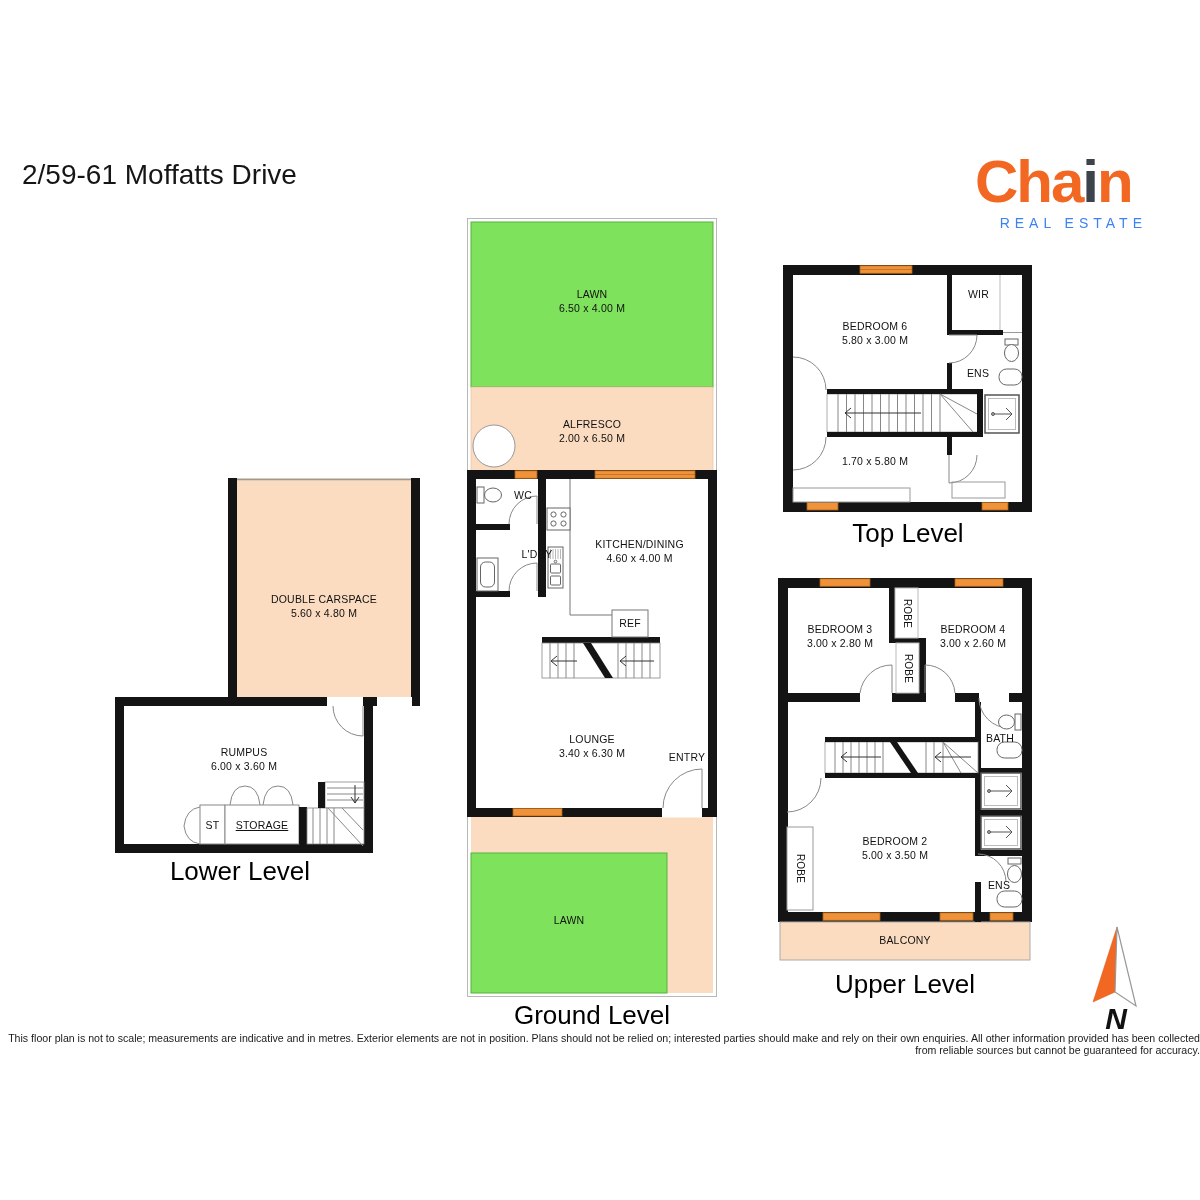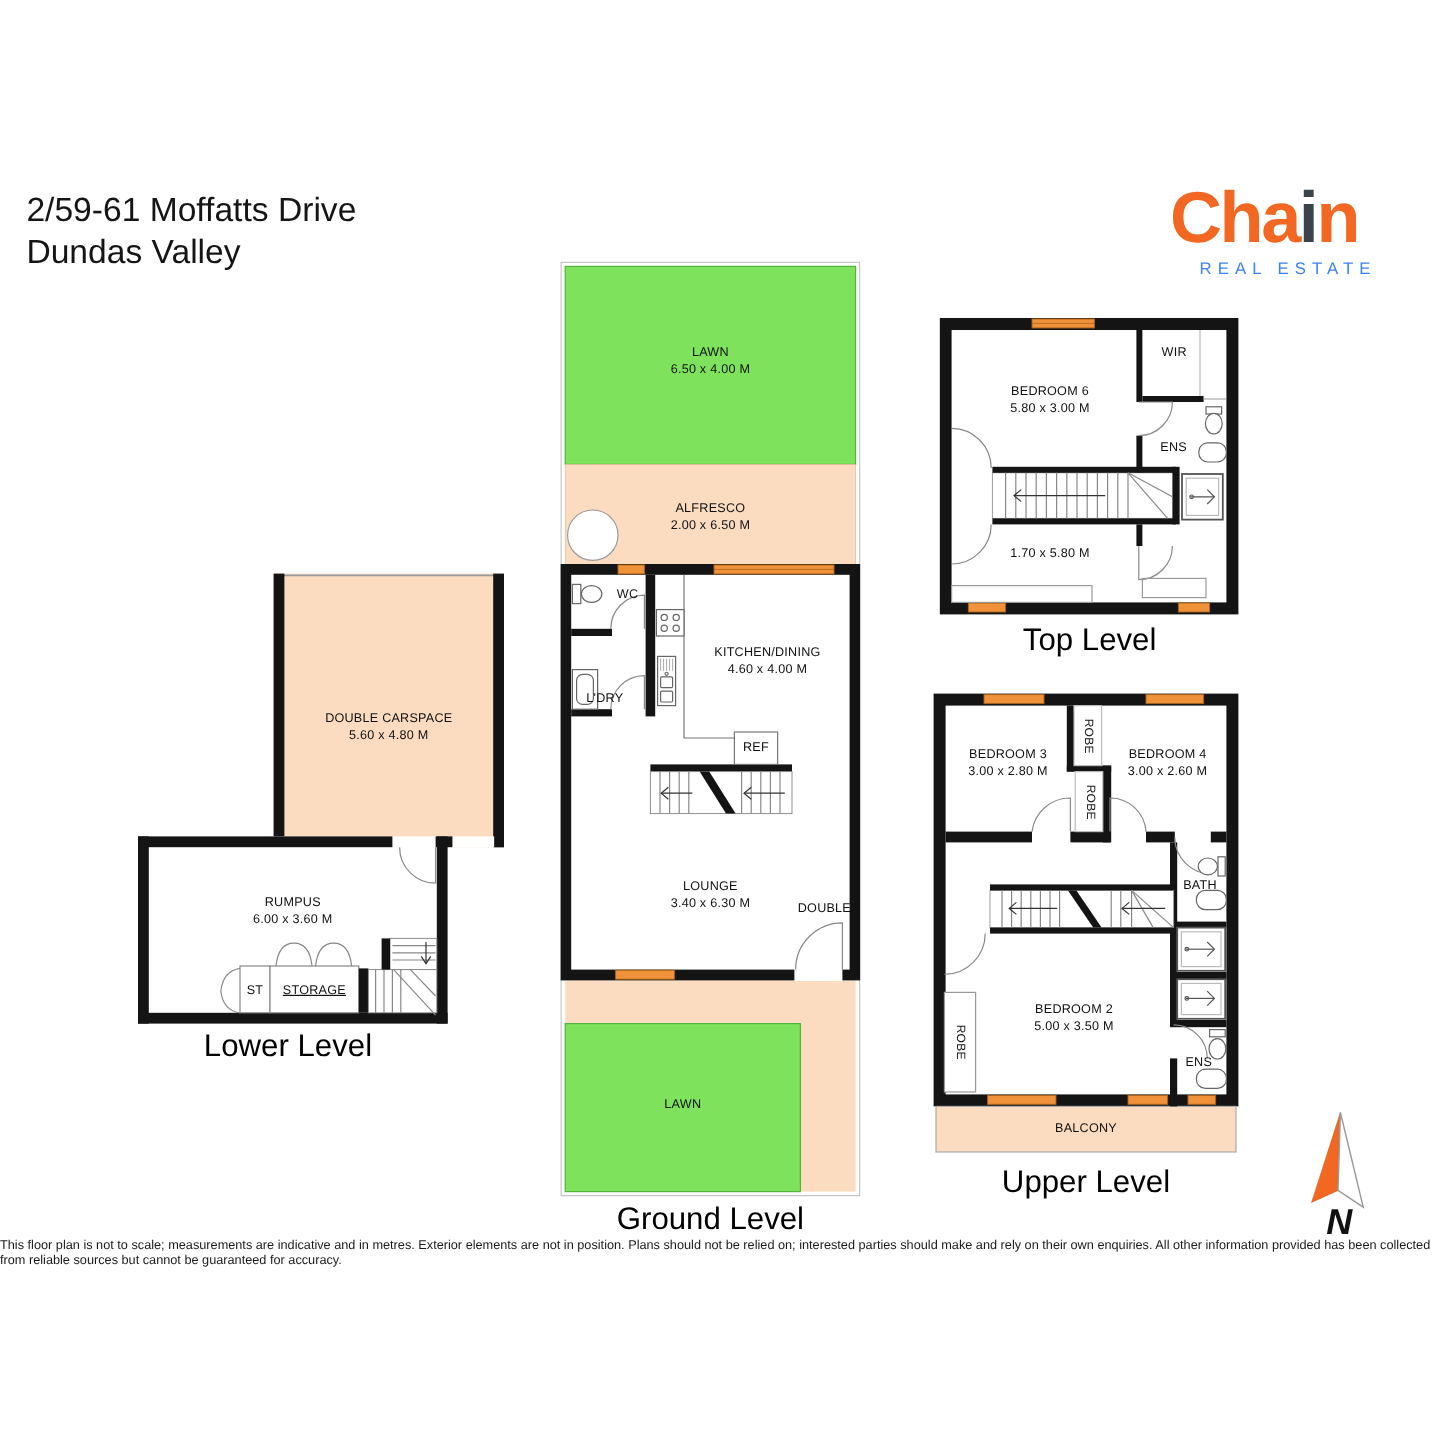--- a/index.html
+++ b/index.html
@@ -11,29 +11,28 @@
   .abs { position:absolute; }
   .room-label { position:absolute; text-align:center; font-size:10.5px; line-height:1.3; color:#111; letter-spacing:.2px; }
   .room-label .dims { font-size:10.5px; }
   .rot90 { transform:rotate(90deg); }
   .level-title { position:absolute; text-align:center; font-size:26px; color:#000; }
   .address { position:absolute; left:22px; top:158px; font-size:28px; line-height:1.24; color:#151515; }
   .logo { position:absolute; left:975px; top:152px; width:172px; }
   .logo-word { font-size:60px; font-weight:800; color:#F26722; letter-spacing:-2px; line-height:1; white-space:nowrap; }
   .logo-i { color:#3C434A; }
   .logo-sub { font-size:14px; font-weight:500; letter-spacing:5px; color:#3b82f6; margin-top:3px; text-align:right; }
-  .disclaimer { position:absolute; left:0; top:1032px; width:1200px; text-align:left; font-size:10.6px; color:#1a1a1a; }
+  .disclaimer { position:absolute; left:0; top:1032px; width:1200px; text-align:right; font-size:10.6px; color:#1a1a1a; }
   svg { display:block; }
 </style>
 </head>
 <body>
 
 <div class="address">
   <div>2/59-61 Moffatts Drive</div>
-  <div>Dundas Valley</div>
 </div>
 
 <div class="logo">
   <div class="logo-word"><span>Cha</span><span class="logo-i">i</span><span>n</span></div>
   <div class="logo-sub">REAL ESTATE</div>
 </div>
 
 <div class="abs" style="left:467px; top:218px; width:250px; height:815px;">
   <svg width="250" height="779" viewBox="0 0 250 779">
     <rect x="0.5" y="0.5" width="249" height="778" fill="#ffffff" stroke="#b8b8b8"></rect>
@@ -111,31 +110,31 @@
 
   <div class="room-label" style="left:0; top:70px; width:250px;">
     <div>LAWN</div>
     <div class="dims">6.50 x 4.00 M</div>
   </div>
   <div class="room-label" style="left:0; top:200px; width:250px;">
     <div>ALFRESCO</div>
     <div class="dims">2.00 x 6.50 M</div>
   </div>
   <div class="room-label" style="left:38px; top:271px; width:36px;">WC</div>
-  <div class="room-label" style="left:12px; top:330px; width:50px;margin-top:28px;">L'DRY</div>
+  <div class="room-label" style="left:45px; top:330px; width:50px;">L'DRY</div>
   <div class="room-label" style="left:100px; top:320px; width:145px;">
     <div>KITCHEN/DINING</div>
     <div class="dims">4.60 x 4.00 M</div>
   </div>
   <div class="room-label" style="left:145px; top:399px; width:36px;">REF</div>
   <div class="room-label" style="left:0; top:515px; width:250px;">
     <div>LOUNGE</div>
     <div class="dims">3.40 x 6.30 M</div>
   </div>
-  <div class="room-label" style="left:190px; top:533px; width:60px;">DOUBLE</div>
+  <div class="room-label" style="left:190px; top:533px; width:60px;">ENTRY</div>
   <div class="room-label" style="left:4px; top:696px; width:196px;">LAWN</div>
   <div class="level-title" style="left:0; top:782px; width:250px;">Ground Level</div>
 </div>
 
 <div class="abs" style="left:110px; top:470px; width:315px; height:440px;">
   <svg width="315" height="390" viewBox="0 0 315 390">
     <g>
       <rect x="118" y="8" width="192" height="228" fill="#FBDCC1"></rect>
       <line x1="119" y1="9.5" x2="309" y2="9.5" stroke="#999" stroke-width="1.5"></line>
       <rect x="118" y="8" width="9" height="228" fill="#141414"></rect>

